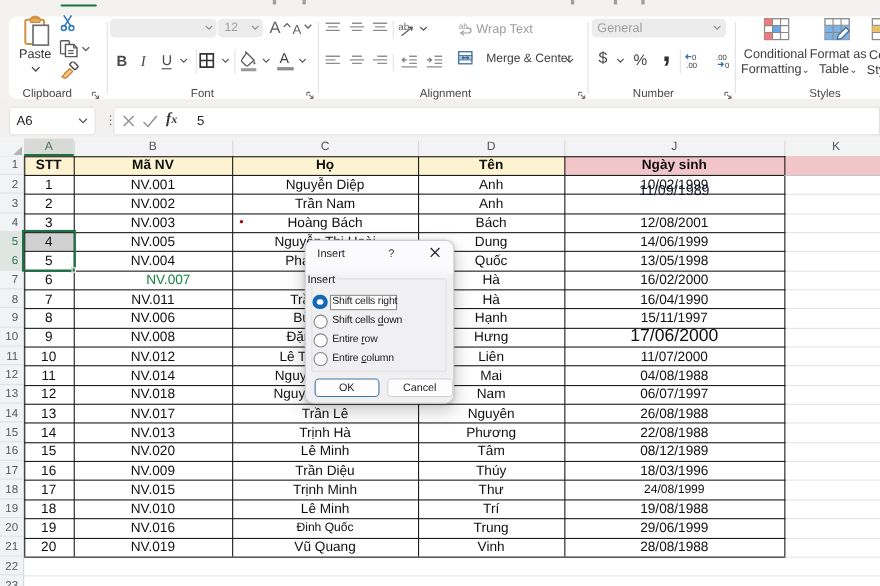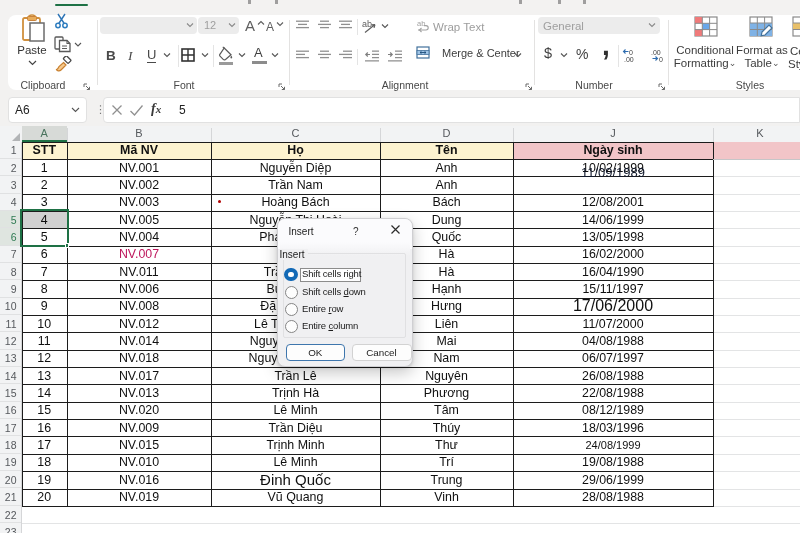--- a/index.html
+++ b/index.html
@@ -380,21 +380,21 @@
 <div class="abs ctr" style="left:39.0px;top:210.9px;width:200px;height:17.35px;font-size:12.4px;color:#101010">NV.005</div>
 <div class="abs ctr" style="left:195.5px;top:210.9px;width:200px;height:17.35px;font-size:12.4px;color:#101010">Nguyễn Thị Hoài</div>
 <div class="abs ctr" style="left:346.5px;top:210.9px;width:200px;height:17.35px;font-size:12.4px;color:#101010">Dung</div>
 <div class="abs ctr" style="left:513.0px;top:210.9px;width:200px;height:17.35px;font-size:12.4px;color:#101010">14/06/1999</div>
 <div class="abs ctr" style="left:-55.75px;top:228.25px;width:200px;height:17.35px;font-size:12.4px;color:#101010">5</div>
 <div class="abs ctr" style="left:39.0px;top:228.25px;width:200px;height:17.35px;font-size:12.4px;color:#101010">NV.004</div>
 <div class="abs ctr" style="left:195.5px;top:228.25px;width:200px;height:17.35px;font-size:12.4px;color:#101010">Phạm Quỳnh</div>
 <div class="abs ctr" style="left:346.5px;top:228.25px;width:200px;height:17.35px;font-size:12.4px;color:#101010">Quốc</div>
 <div class="abs ctr" style="left:513.0px;top:228.25px;width:200px;height:17.35px;font-size:12.4px;color:#101010">13/05/1998</div>
 <div class="abs ctr" style="left:-55.75px;top:245.60000000000002px;width:200px;height:17.35px;font-size:12.4px;color:#101010">6</div>
-<div class="abs ctr" style="left:39.0px;top:245.60000000000002px;width:200px;height:17.35px;font-size:12.4px;color:#be185d">NV.007</div>
+<div class="abs ctr" style="left:53px;top:245.60000000000002px;width:200px;height:17.35px;font-size:12.4px;color:#15803d">NV.007</div>
 <div class="abs ctr" style="left:195.5px;top:245.60000000000002px;width:200px;height:17.35px;font-size:12.4px;color:#101010">Vũ Hà</div>
 <div class="abs ctr" style="left:346.5px;top:245.60000000000002px;width:200px;height:17.35px;font-size:12.4px;color:#101010">Hà</div>
 <div class="abs ctr" style="left:513.0px;top:245.60000000000002px;width:200px;height:17.35px;font-size:12.4px;color:#101010">16/02/2000</div>
 <div class="abs ctr" style="left:-55.75px;top:262.95000000000005px;width:200px;height:17.35px;font-size:12.4px;color:#101010">7</div>
 <div class="abs ctr" style="left:39.0px;top:262.95000000000005px;width:200px;height:17.35px;font-size:12.4px;color:#101010">NV.011</div>
 <div class="abs ctr" style="left:195.5px;top:262.95000000000005px;width:200px;height:17.35px;font-size:12.4px;color:#101010">Trần Thanh</div>
 <div class="abs ctr" style="left:346.5px;top:262.95000000000005px;width:200px;height:17.35px;font-size:12.4px;color:#101010">Hà</div>
 <div class="abs ctr" style="left:513.0px;top:262.95000000000005px;width:200px;height:17.35px;font-size:12.4px;color:#101010">16/04/1990</div>
 <div class="abs ctr" style="left:-55.75px;top:280.3px;width:200px;height:17.35px;font-size:12.4px;color:#101010">8</div>
 <div class="abs ctr" style="left:39.0px;top:280.3px;width:200px;height:17.35px;font-size:12.4px;color:#101010">NV.006</div>
@@ -446,21 +446,21 @@
 <div class="abs ctr" style="left:195.5px;top:436.45000000000005px;width:200px;height:17.35px;font-size:12.4px;color:#101010">Trịnh Minh</div>
 <div class="abs ctr" style="left:346.5px;top:436.45000000000005px;width:200px;height:17.35px;font-size:12.4px;color:#101010">Thư</div>
 <div class="abs ctr" style="left:513.0px;top:436.45000000000005px;width:200px;height:17.35px;font-size:11px;color:#101010">24/08/1999</div>
 <div class="abs ctr" style="left:-55.75px;top:453.8px;width:200px;height:17.35px;font-size:12.4px;color:#101010">18</div>
 <div class="abs ctr" style="left:39.0px;top:453.8px;width:200px;height:17.35px;font-size:12.4px;color:#101010">NV.010</div>
 <div class="abs ctr" style="left:195.5px;top:453.8px;width:200px;height:17.35px;font-size:12.4px;color:#101010">Lê Minh</div>
 <div class="abs ctr" style="left:346.5px;top:453.8px;width:200px;height:17.35px;font-size:12.4px;color:#101010">Trí</div>
 <div class="abs ctr" style="left:513.0px;top:453.8px;width:200px;height:17.35px;font-size:12.4px;color:#101010">19/08/1988</div>
 <div class="abs ctr" style="left:-55.75px;top:471.15000000000003px;width:200px;height:17.35px;font-size:12.4px;color:#101010">19</div>
 <div class="abs ctr" style="left:39.0px;top:471.15000000000003px;width:200px;height:17.35px;font-size:12.4px;color:#101010">NV.016</div>
-<div class="abs ctr" style="left:195.5px;top:471.15000000000003px;width:200px;height:17.35px;font-size:15px;color:#101010">Đinh Quốc</div>
+<div class="abs ctr" style="left:195.5px;top:471.15000000000003px;width:200px;height:17.35px;font-size:11px;color:#101010">Đinh Quốc</div>
 <div class="abs ctr" style="left:346.5px;top:471.15000000000003px;width:200px;height:17.35px;font-size:12.4px;color:#101010">Trung</div>
 <div class="abs ctr" style="left:513.0px;top:471.15000000000003px;width:200px;height:17.35px;font-size:12.4px;color:#101010">29/06/1999</div>
 <div class="abs ctr" style="left:-55.75px;top:488.5px;width:200px;height:17.35px;font-size:12.4px;color:#101010">20</div>
 <div class="abs ctr" style="left:39.0px;top:488.5px;width:200px;height:17.35px;font-size:12.4px;color:#101010">NV.019</div>
 <div class="abs ctr" style="left:195.5px;top:488.5px;width:200px;height:17.35px;font-size:12.4px;color:#101010">Vũ Quang</div>
 <div class="abs ctr" style="left:346.5px;top:488.5px;width:200px;height:17.35px;font-size:12.4px;color:#101010">Vinh</div>
 <div class="abs ctr" style="left:513.0px;top:488.5px;width:200px;height:17.35px;font-size:12.4px;color:#101010">28/08/1988</div>
 <div class="abs" style="left:217.5px;top:199.5px;width:3.6px;height:3.6px;background:#b00000;border-radius:50%"></div>
 <div class="abs" style="left:20.0px;top:209.4px;width:48.5px;height:37.7px;border:2px solid #1e7145;box-sizing:border-box"></div>
 <div class="abs" style="left:64.5px;top:243.10000000000002px;width:4.5px;height:4.5px;background:#1e7145;border:1px solid #fff;box-sizing:border-box"></div>

